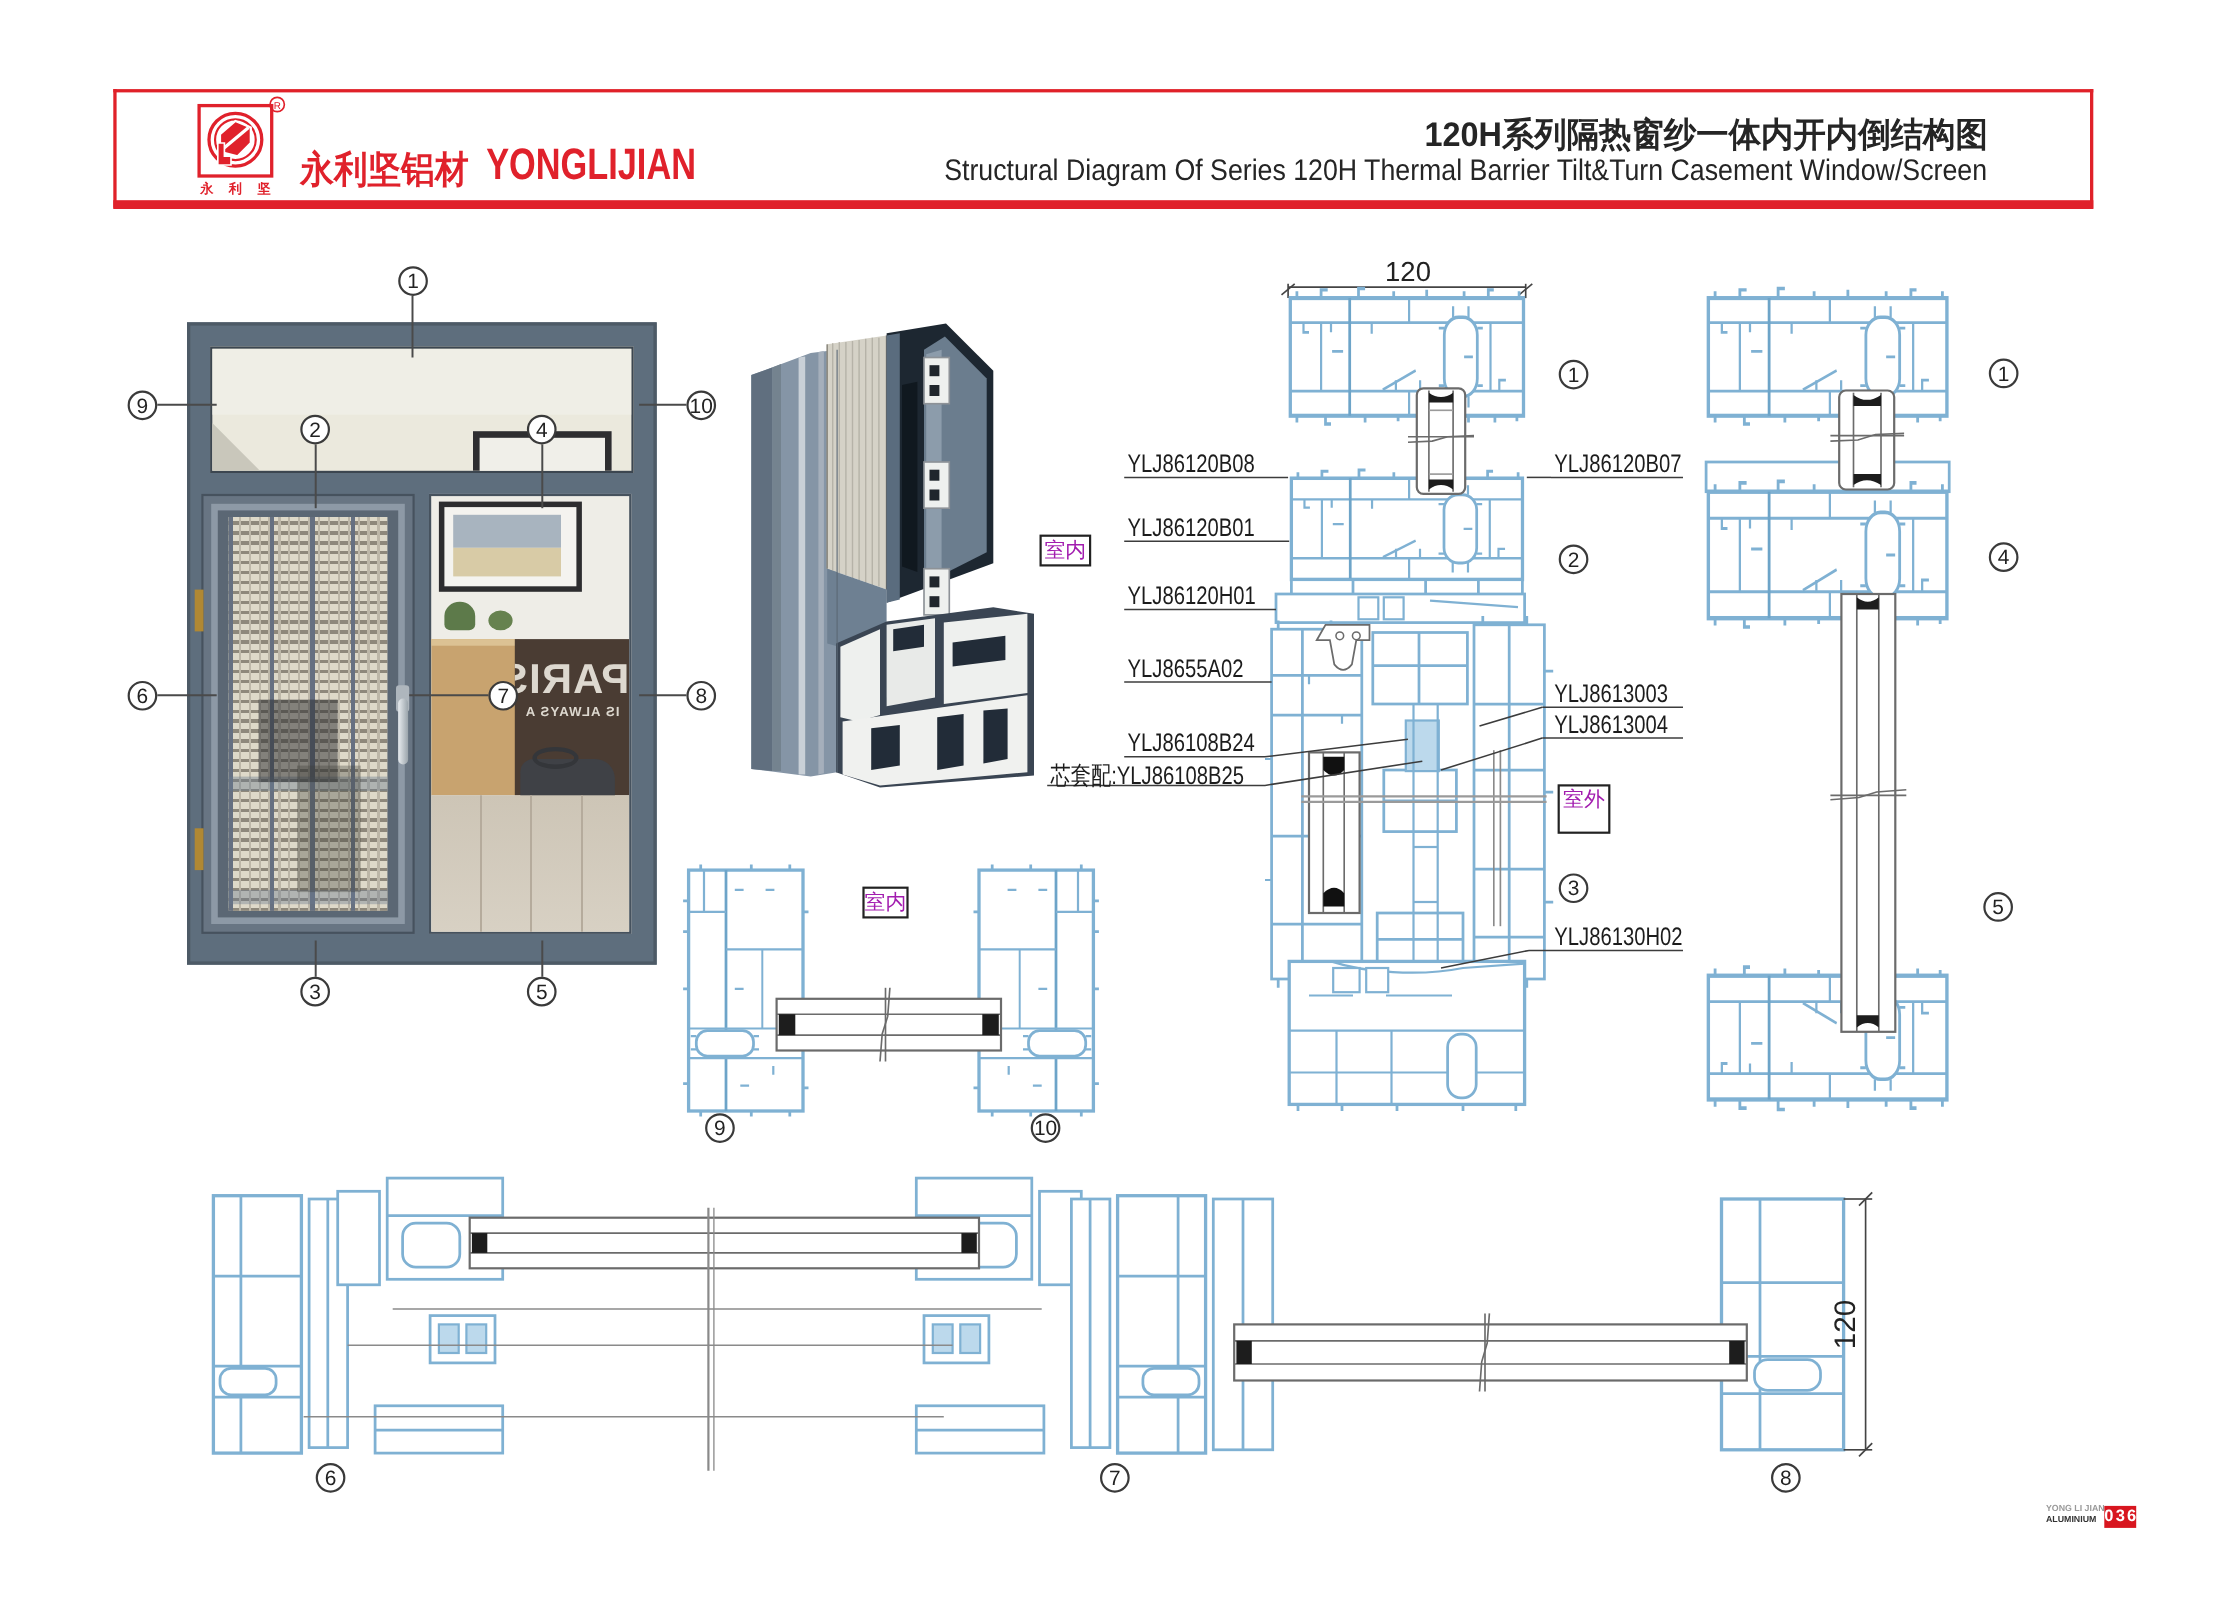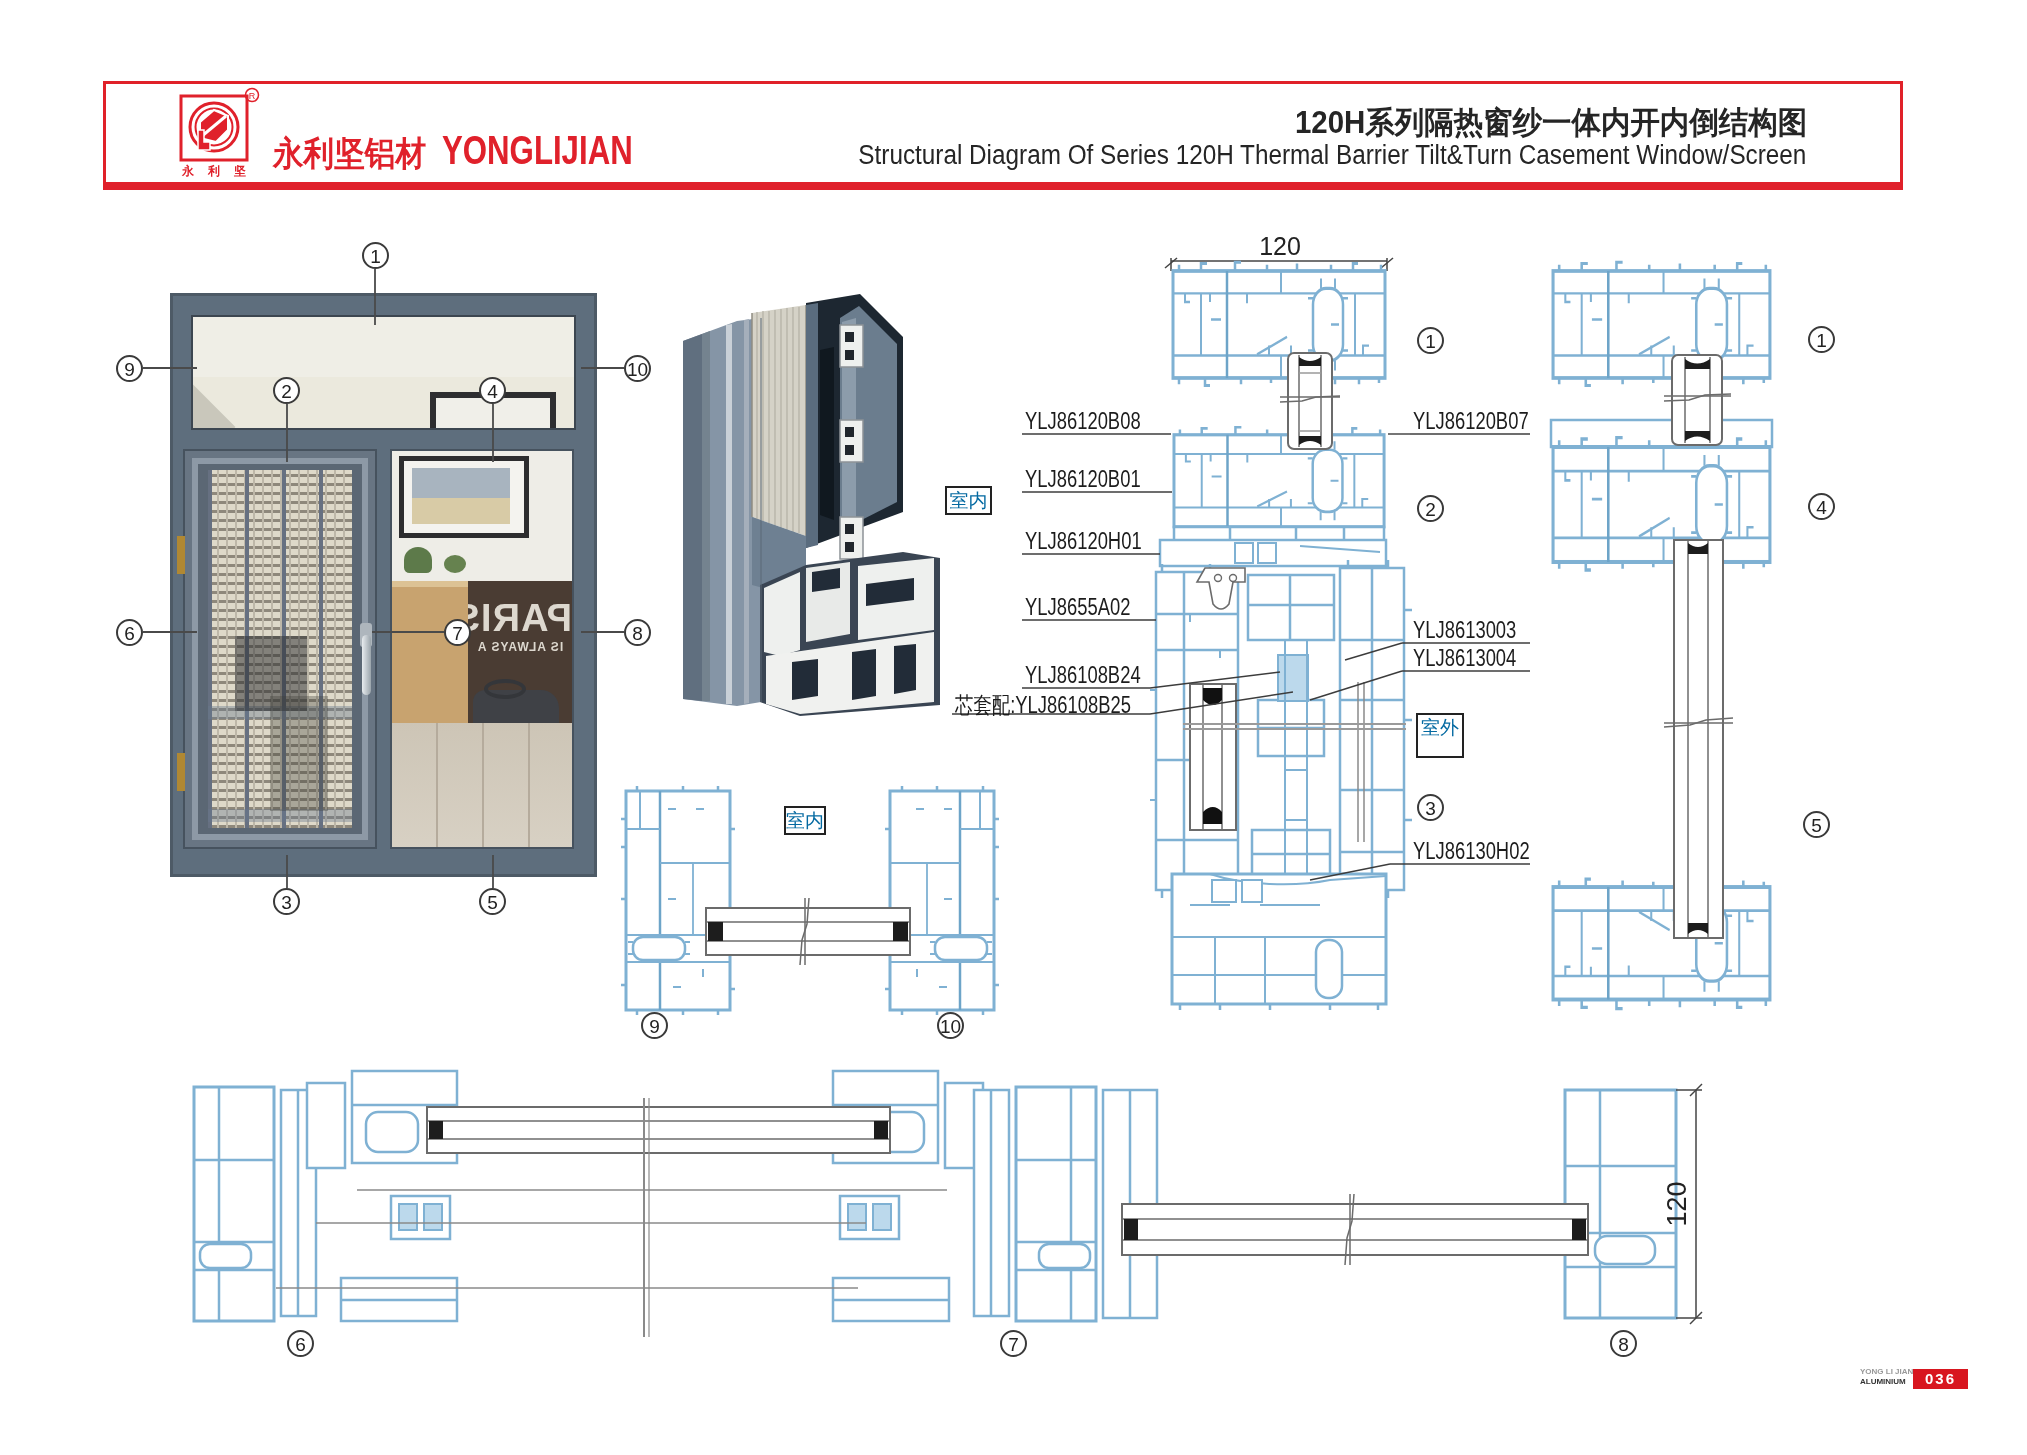--- a/index.html
+++ b/index.html
@@ -3,21 +3,21 @@
 <meta charset="utf-8">
 <style>
   html,body{margin:0;padding:0;background:#ffffff;}
   #page{position:relative;width:2027px;height:1455px;background:#ffffff;overflow:hidden;
         font-family:"Liberation Sans",sans-serif;}
   .abs{position:absolute;}
   .lbl{position:absolute;font-size:23px;color:#1c1c1c;white-space:nowrap;
        transform:scaleX(0.8);transform-origin:left;}
   .callout{position:absolute;width:27px;height:27px;border:2px solid #3a3a3a;border-radius:50%;
            background:#fff;text-align:center;line-height:26px;font-size:19px;color:#222;box-sizing:border-box;}
-  .cbox{position:absolute;border:2px solid #222;background:#fff;color:#0369a1;text-align:center;
+  .cbox{position:absolute;border:2px solid #222;background:#fff;color:#a21caf;text-align:center;
         font-size:19px;box-sizing:border-box;white-space:nowrap;overflow:hidden;}
 </style>
 </head>
 <body>
 <div id="page">
 
 <div class="abs" style="left:103px;top:81px;width:1800px;height:109px;border:3px solid #e02129;border-bottom:8px solid #e0212b;box-sizing:border-box;background:#fff;"></div>
 
 <svg class="abs" style="left:176px;top:86px;" width="90" height="92" viewBox="0 0 90 92">
   <rect x="5" y="10" width="66" height="64" fill="none" stroke="#e0212b" stroke-width="3"></rect>
@@ -531,15 +531,15 @@
 <div class="callout" style="left:937px;top:1012px;">10</div>
 
 <div class="callout" style="left:287px;top:1330px;">6</div>
 
 <div class="callout" style="left:1000px;top:1330px;">7</div>
 
 <div class="callout" style="left:1610px;top:1330px;">8</div>
 
 <div class="abs" style="left:1860px;top:1367px;font-size:8px;color:#999;font-weight:bold;">YONG LI JIAN</div>
 <div class="abs" style="left:1860px;top:1377px;font-size:8px;color:#333;font-weight:bold;">ALUMINIUM</div>
-<div class="abs" style="left:1913px;top:1369px;width:55px;height:20px;background:#d8161f;color:#fff;font-size:15px;font-weight:bold;text-align:center;line-height:20px;letter-spacing:2px;">036</div>
+<div class="abs" style="left:1913px;top:1369px;width:29px;height:20px;background:#d8161f;color:#fff;font-size:15px;font-weight:bold;text-align:center;line-height:20px;letter-spacing:2px;">036</div>
 
 </div>
 
 </body></html>

